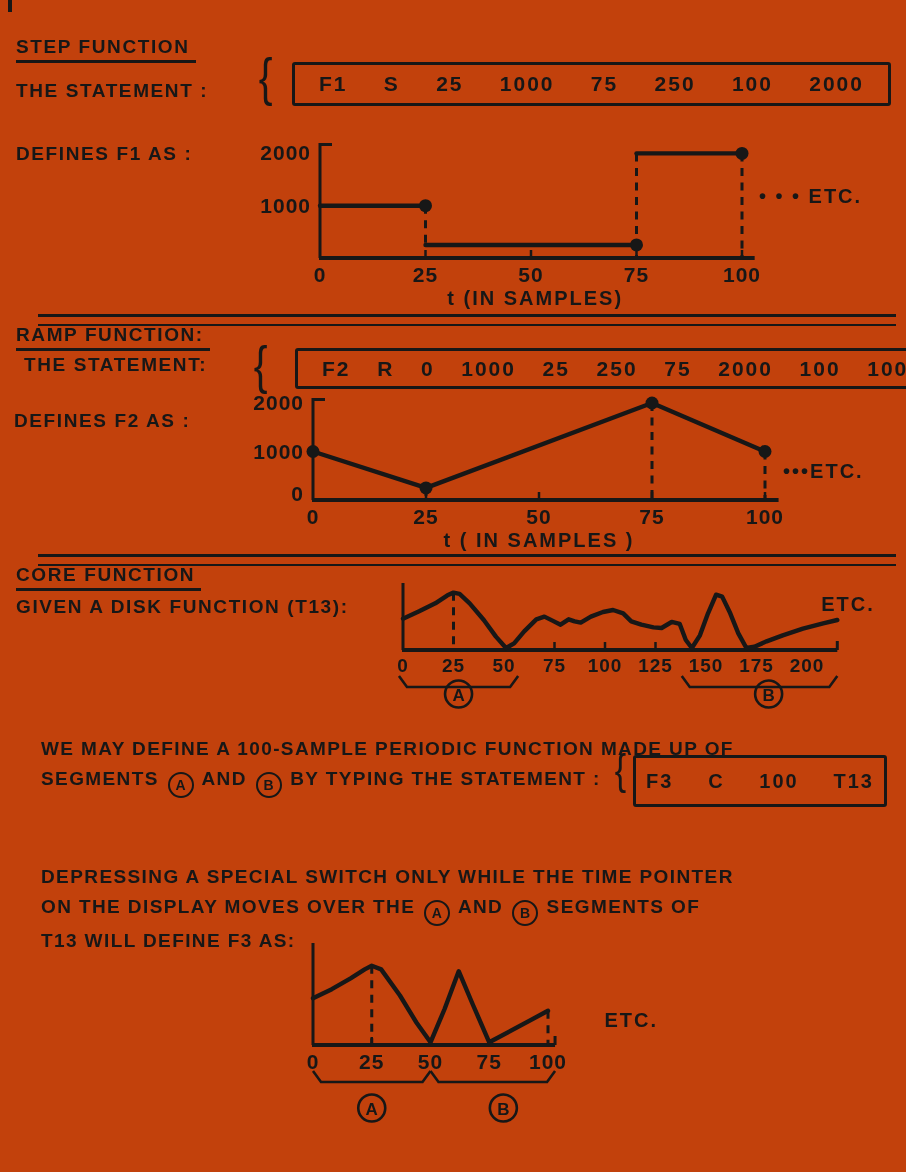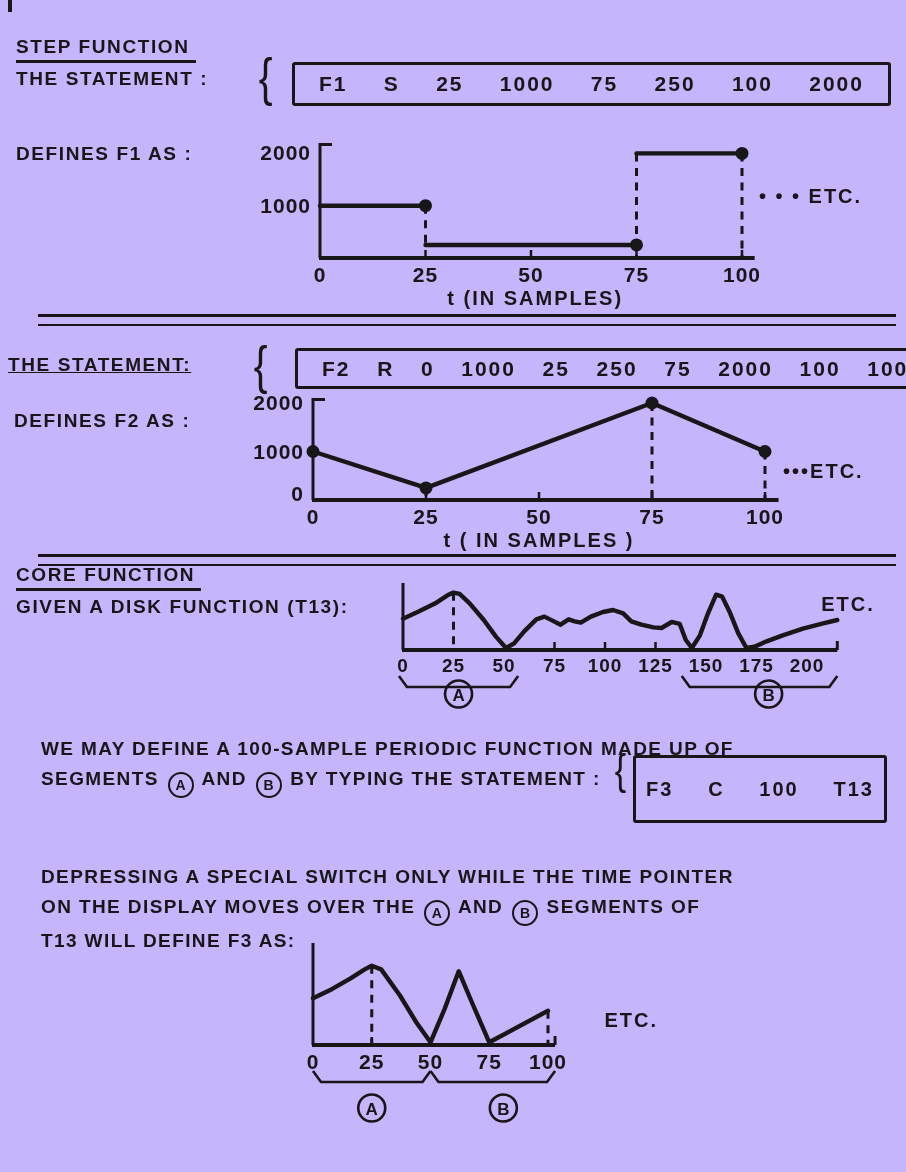--- a/index.html
+++ b/index.html
@@ -1,16 +1,16 @@
 <!DOCTYPE html>
 <html><head>
 <meta charset="utf-8">
 <style>
   html,body{margin:0;padding:0;background:#ffffff;}
-  .page{position:relative;width:906px;height:1172px;background:#c4b5fd;color:#171717;
+  .page{position:relative;width:906px;height:1172px;background:#c2410c;color:#171717;
         font-family:"Liberation Sans",sans-serif;overflow:hidden;}
   .hand{font-weight:bold;letter-spacing:1.6px;font-size:19px;white-space:nowrap;}
   .abs{position:absolute;}
   .title{border-bottom:3px solid #171717;padding:0 6px 2px 0;}
   .stmt-box{border:3px solid #171717;border-radius:3px;display:flex;align-items:center;
             justify-content:space-between;padding:0 24px;font-weight:bold;font-size:21px;
             letter-spacing:2px;}
   .tok{white-space:nowrap;}
   .big-brace{font-size:46px;font-weight:400;transform:scale(.9,1.12);line-height:1;}
   .sep{position:absolute;left:38px;width:858px;height:7px;
@@ -27,21 +27,21 @@
   svg text{fill:#171717;font-family:"Liberation Sans",sans-serif;font-weight:bold;}
 </style>
 </head>
 <body>
 
 <div class="page">
 
   <div class="corner-mark"></div>
 
   <div class="abs hand title" style="left:16px;top:36px;">STEP FUNCTION</div>
-  <div class="abs hand" style="left:16px;top:68px;">THE STATEMENT :</div>
+  <div class="abs hand" style="left:16px;top:80px;">THE STATEMENT :</div>
   <div class="abs big-brace" style="left:258px;top:54px;">{</div>
   <div class="abs stmt-box" style="left:292px;top:62px;width:545px;height:38px;">
       <span class="tok">F1</span>
       <span class="tok">S</span>
       <span class="tok">25</span>
       <span class="tok">1000</span>
       <span class="tok">75</span>
       <span class="tok">250</span>
       <span class="tok">100</span>
       <span class="tok">2000</span>
@@ -70,21 +70,22 @@
       <polyline points="225.5,109.925 436.5,109.925" fill="none" stroke="#171717" stroke-width="4.4" stroke-linejoin="round" stroke-linecap="round"></polyline>
       <polyline points="436.5,18.400000000000006 542,18.400000000000006" fill="none" stroke="#171717" stroke-width="4.4" stroke-linejoin="round" stroke-linecap="round"></polyline>
       <circle cx="225.5" cy="70.7" r="6.5" fill="#171717"></circle>
       <circle cx="436.5" cy="109.925" r="6.5" fill="#171717"></circle>
       <circle cx="542" cy="18.400000000000006" r="6.5" fill="#171717"></circle>
       <text x="558.88" y="68.08500000000001" font-size="20" letter-spacing="2">• • • ETC.</text>
     </svg>
 
   <div class="sep" style="top:314px;"></div>
 
-  <div class="abs hand" style="left:8px;top:354px;text-decoration:underline;">THE STATEMENT:</div>
+  <div class="abs hand title" style="left:16px;top:324px;">RAMP FUNCTION:</div>
+  <div class="abs hand" style="left:24px;top:354px;">THE STATEMENT:</div>
   <div class="abs big-brace" style="left:253px;top:342px;">{</div>
   <div class="abs stmt-box" style="left:295px;top:348px;width:600px;height:35px;">
       <span class="tok">F2</span>
       <span class="tok">R</span>
       <span class="tok">0</span>
       <span class="tok">1000</span>
       <span class="tok">25</span>
       <span class="tok">250</span>
       <span class="tok">75</span>
       <span class="tok">2000</span>
@@ -146,21 +147,21 @@
       <circle cx="68.55" cy="119" r="13.5" fill="none" stroke="#171717" stroke-width="2.6"></circle>
       <text x="68.55" y="125.5" text-anchor="middle" font-size="17">A</text>
       <path d="M 291.76 101 L 299.76 112 H 439.3 L 447.3 101" fill="none" stroke="#171717" stroke-width="2.6"></path>
       <circle cx="378.62" cy="119" r="13.5" fill="none" stroke="#171717" stroke-width="2.6"></circle>
       <text x="378.62" y="125.5" text-anchor="middle" font-size="17">B</text>
       <text x="431.14" y="36.314" font-size="20" letter-spacing="2">ETC.</text>
     </svg>
 
   <div class="abs para" style="left:16px;top:734px;">WE MAY DEFINE A 100-SAMPLE PERIODIC FUNCTION MADE UP OF<br>SEGMENTS <span class="circ">A</span> AND <span class="circ">B</span> BY TYPING THE STATEMENT :</div>
   <div class="abs big-brace" style="left:614px;top:750px;font-size:38px;">{</div>
-  <div class="abs stmt-box" style="left:633px;top:755px;width:228px;height:30px;padding:16px 10px;font-size:20px;">
+  <div class="abs stmt-box" style="left:633px;top:755px;width:228px;height:30px;padding:8px 10px;font-size:20px;">
       <span class="tok">F3</span>
       <span class="tok">C</span>
       <span class="tok">100</span>
       <span class="tok">T13</span>
     </div>
 
   <div class="abs para" style="left:16px;top:862px;">DEPRESSING A SPECIAL SWITCH ONLY WHILE THE TIME POINTER<br>ON THE DISPLAY MOVES OVER THE <span class="circ">A</span> AND <span class="circ">B</span> SEGMENTS OF<br>T13 WILL DEFINE F3 AS:</div>
 
   <svg class="chart" style="left:285px;top:935px;" width="340" height="200">
       <line x1="28" y1="8" x2="28" y2="110" stroke="#171717" stroke-width="3"></line>

